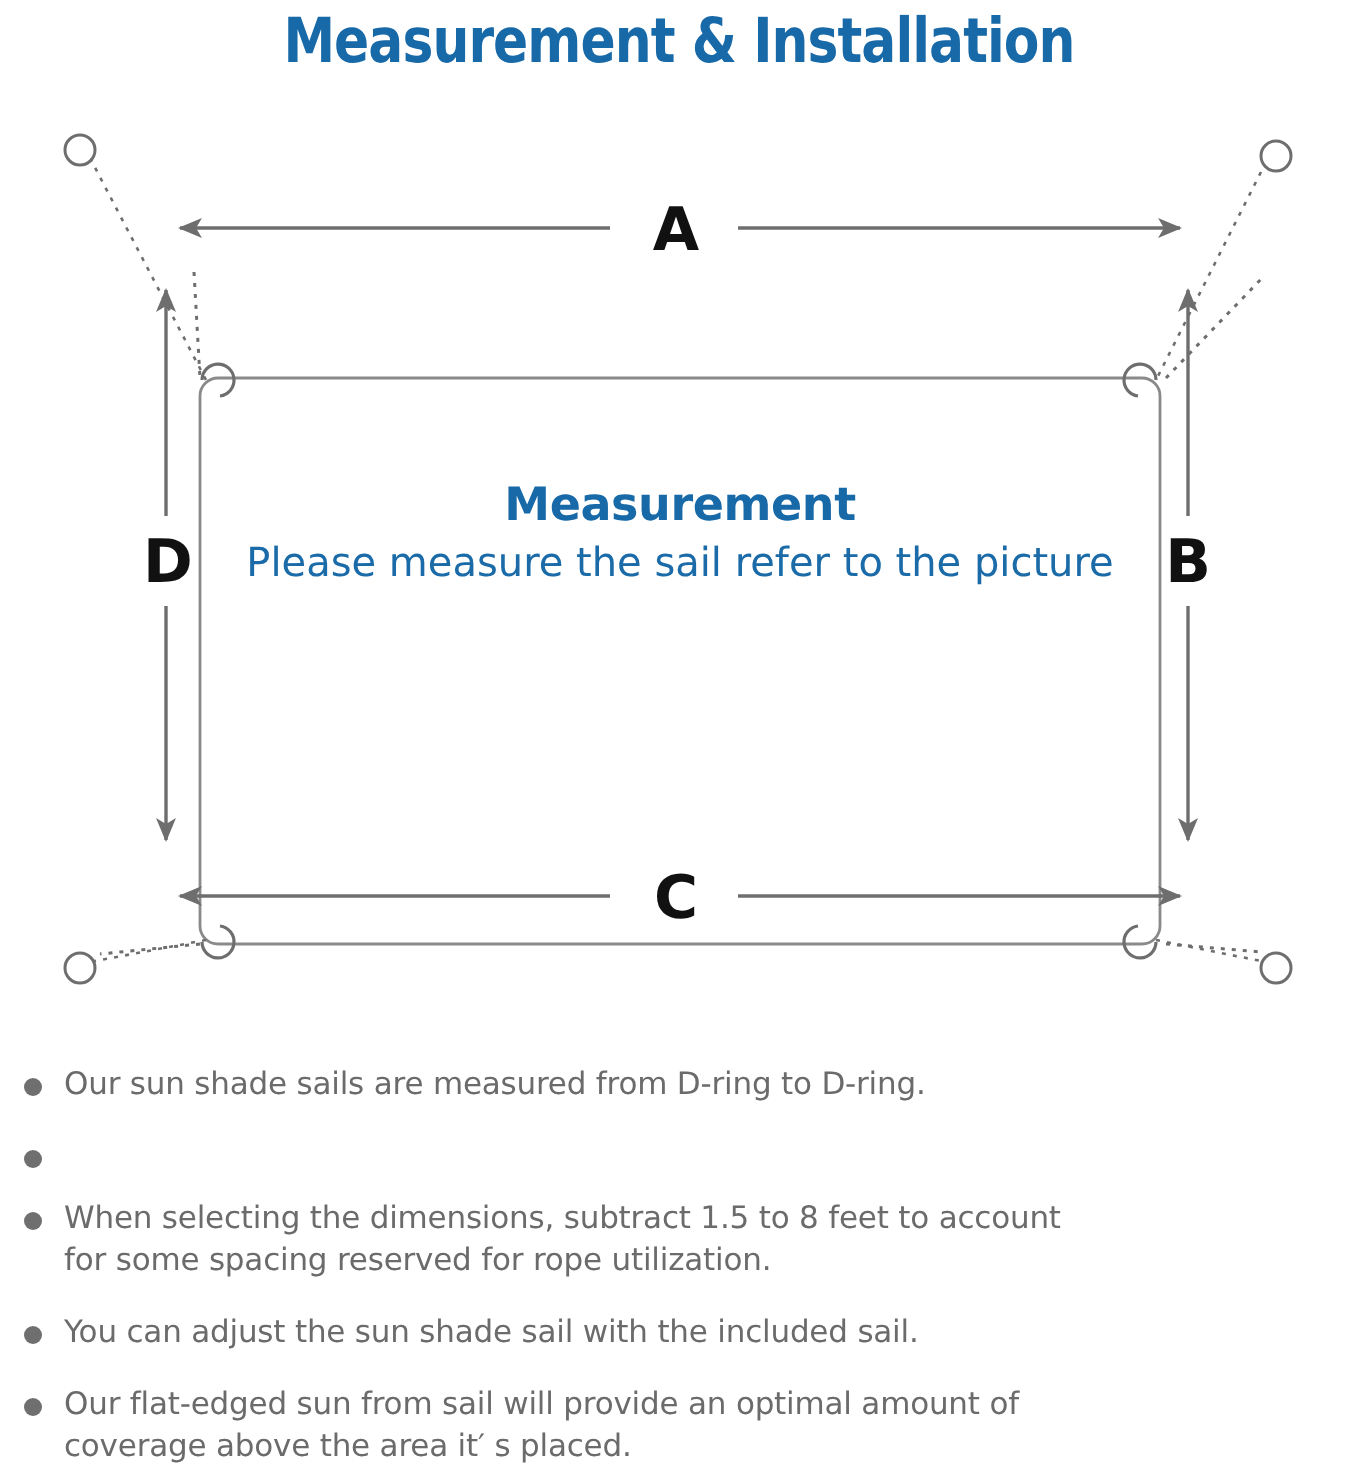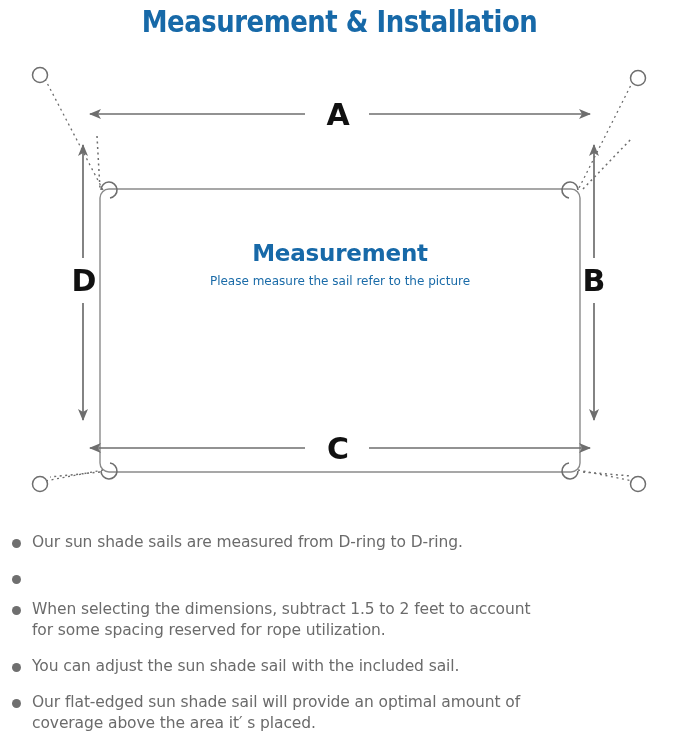--- a/index.html
+++ b/index.html
@@ -51,21 +51,21 @@
   }
   #sail-label-title {
     font-size: 23px;
     font-weight: bold;
     color: #1769a8;
     font-family: "DejaVu Sans", sans-serif;
     letter-spacing: -0.2px;
     line-height: 28px;
   }
   #sail-label-sub {
-    font-size: 12px;
+    font-size: 20px;
     color: #1a6ba8;
     font-family: "DejaVu Sans", sans-serif;
     line-height: 22px;
     margin-top: 3px;
   }
 
   #notes {
     position: absolute;
     left: 0;
     top: 518px;
@@ -158,23 +158,23 @@
 <div id="notes">
   <div class="note-row">
     <span class="note-bullet"></span>
     <span class="note-text">Our sun shade sails are measured from D-ring to D-ring.</span>
   </div>
   <div class="note-row">
     <span class="note-bullet"></span>
   </div>
   <div class="note-row">
     <span class="note-bullet"></span>
-    <span class="note-text">When selecting the dimensions, subtract 1.5 to 2 feet to account for some spacing reserved for rope utilization.</span>
+    <span class="note-text">When selecting the dimensions, subtract 1.5 to 8 feet to account for some spacing reserved for rope utilization.</span>
   </div>
   <div class="note-row">
     <span class="note-bullet"></span>
     <span class="note-text">You can adjust the sun shade sail with the included sail.</span>
   </div>
   <div class="note-row">
     <span class="note-bullet"></span>
-    <span class="note-text">Our flat-edged sun shade sail will provide an optimal amount of coverage above the area it′ s placed.</span>
+    <span class="note-text">Our flat-edged sun from sail will provide an optimal amount of coverage above the area it′ s placed.</span>
   </div>
 </div>
 
 </body></html>

